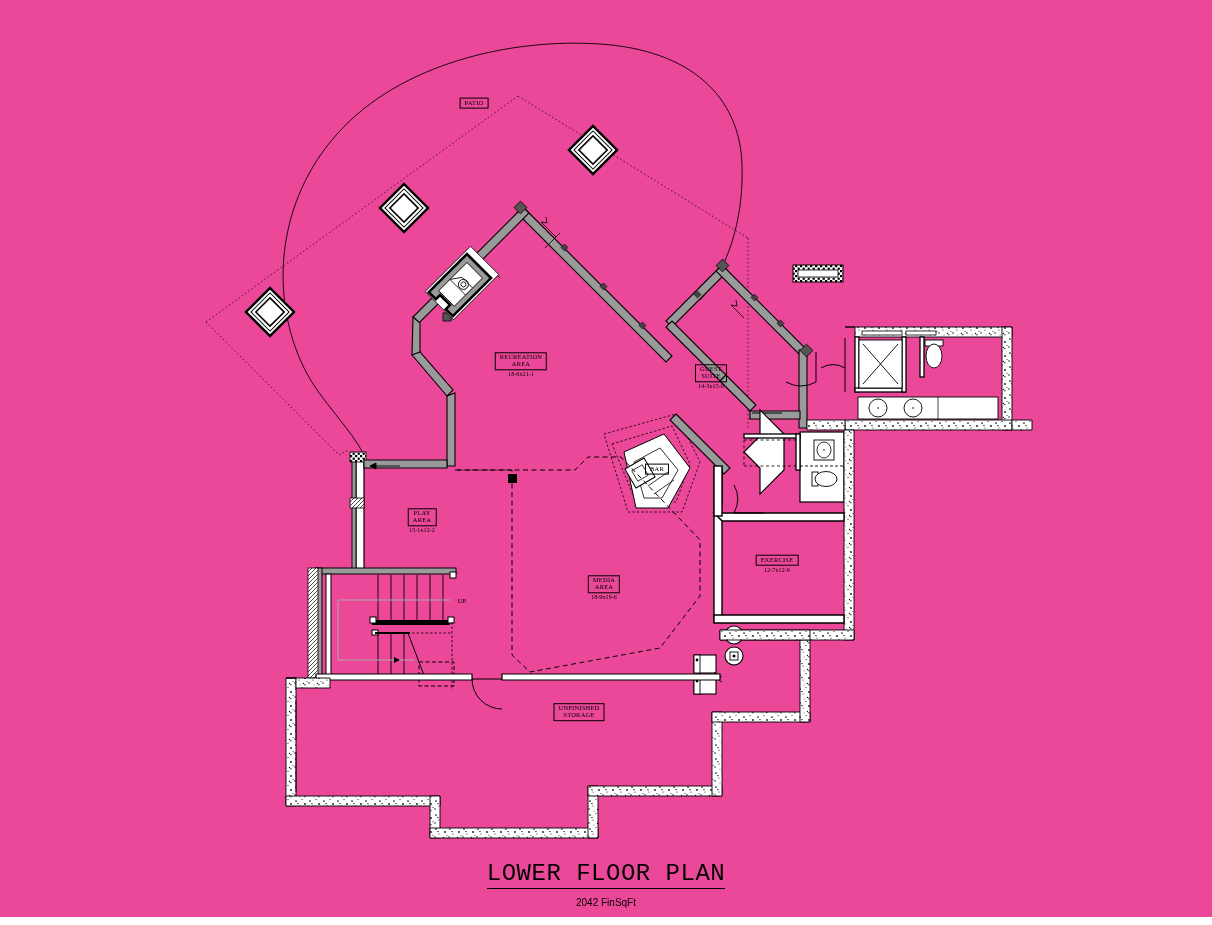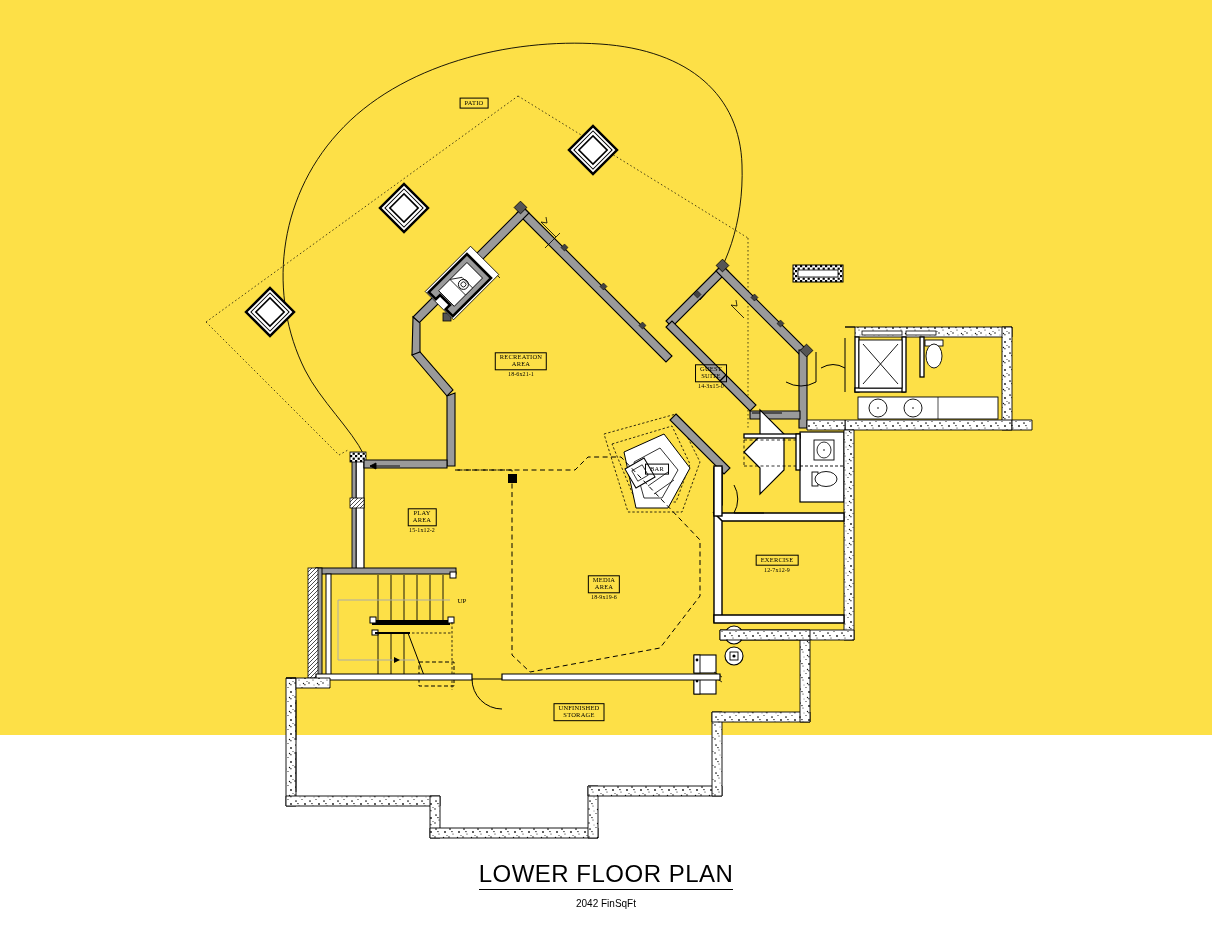--- a/index.html
+++ b/index.html
@@ -10,22 +10,22 @@
   }
   body {
     width: 1212px;
     height: 925px;
     font-family: "Liberation Serif", serif;
     overflow: hidden;
   }
   #plan-root {
     position: relative;
     width: 1212px;
-    height: 735px;
-    background: #fde047;
+    height: 917px;
+    background: #ec4899;
   }
   svg#floorplan {
     position: absolute;
     top: 0;
     left: 0;
     width: 1212px;
     height: 925px;
     display: block;
   }
   
@@ -63,21 +63,21 @@
     white-space: nowrap;
   }
   #title-block {
     position: absolute;
     left: 0;
     top: 860px;
     width: 1212px;
     text-align: center;
   }
   #title-block .plan-title {
-    font-family: Liberation Sans, sans-serif;
+    font-family: Liberation Mono, monospace;
     font-size: 24px;
     letter-spacing: 0.5px;
     color: #000;
     display: inline-block;
     border-bottom: 1.5px solid #000;
     padding-bottom: 1px;
     font-weight: normal;
     margin: 0;
   }
   #title-block .plan-sub {

